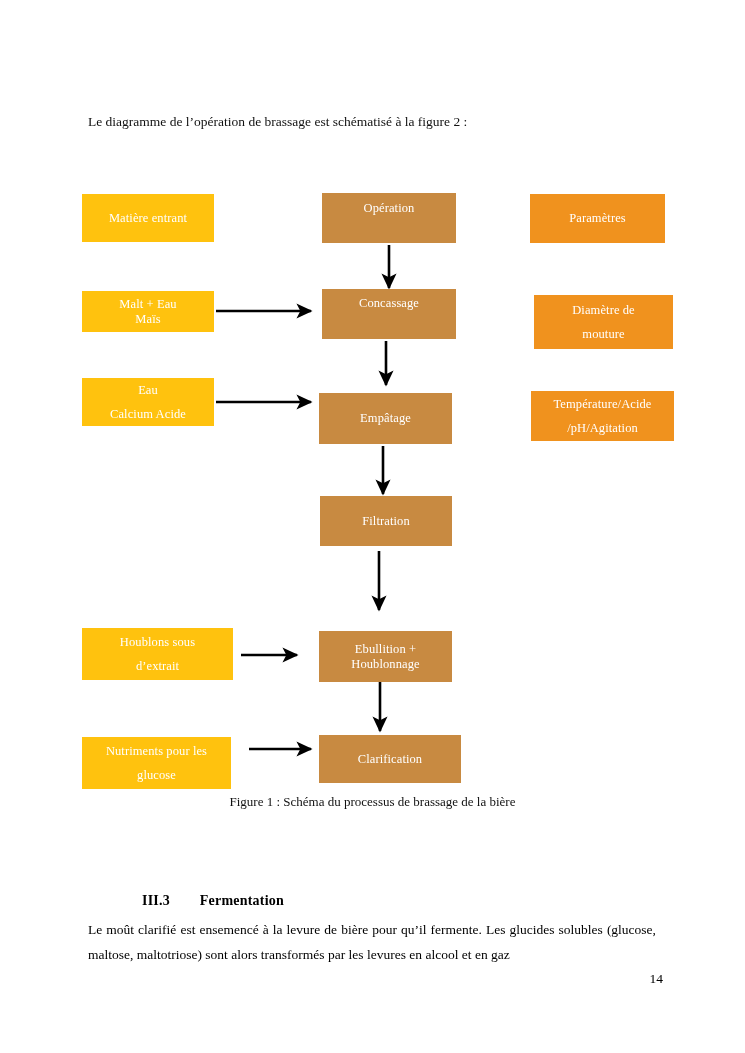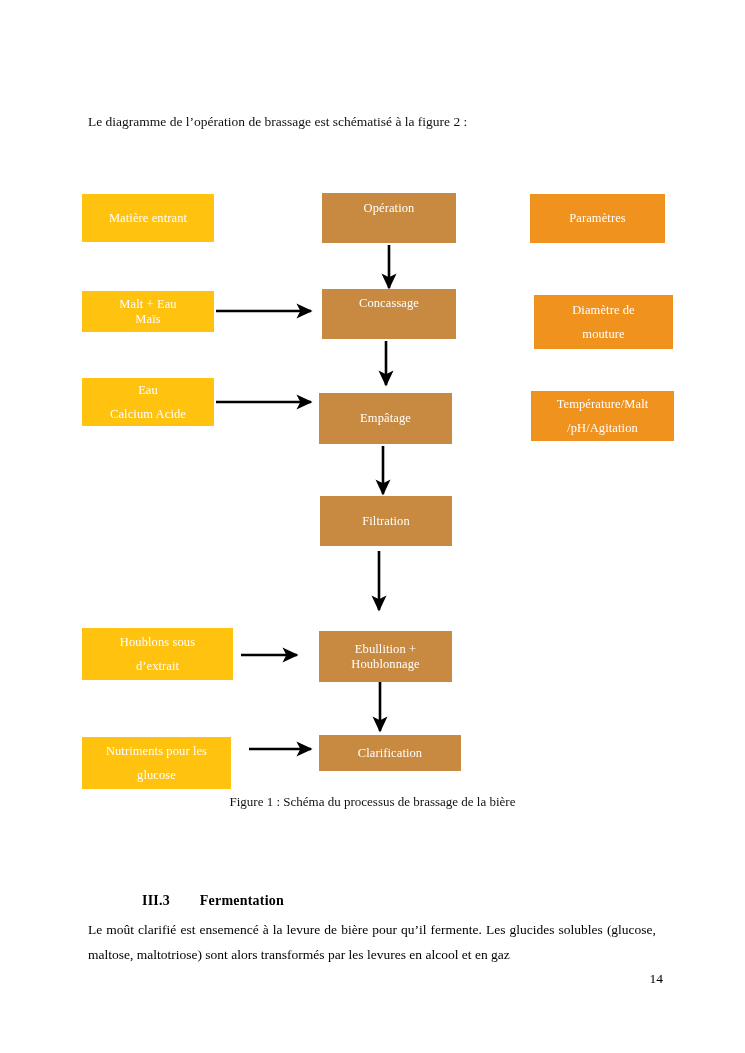--- a/index.html
+++ b/index.html
@@ -170,21 +170,21 @@
   <div class="node spaced" style="left:82px; top:378px; width:132px; height:48px; background:#FFC20E;">
     <span class="txt">Eau
 Calcium Acide</span>
   </div>
 
   <div class="node" style="left:319px; top:393px; width:133px; height:51px; background:#C88A41;">
     <span class="txt">Empâtage</span>
   </div>
 
   <div class="node spaced" style="left:531px; top:391px; width:143px; height:50px; background:#F0921E;">
-    <span class="txt">Température/Malt
+    <span class="txt">Température/Acide
 /pH/Agitation</span>
   </div>
 
   <div class="node" style="left:320px; top:496px; width:132px; height:50px; background:#C88A41;">
     <span class="txt">Filtration</span>
   </div>
 
   <div class="node spaced" style="left:82px; top:628px; width:151px; height:52px; background:#FFC20E;">
     <span class="txt">Houblons sous
 d’extrait</span>
@@ -193,21 +193,21 @@
   <div class="node" style="left:319px; top:631px; width:133px; height:51px; background:#C88A41;">
     <span class="txt">Ebullition +
 Houblonnage</span>
   </div>
 
   <div class="node spaced" style="left:82px; top:737px; width:149px; height:52px; background:#FFC20E;">
     <span class="txt">Nutriments pour les
 glucose</span>
   </div>
 
-  <div class="node" style="left:319px; top:735px; width:142px; height:36px; background:#C88A41;">
+  <div class="node" style="left:319px; top:735px; width:142px; height:48px; background:#C88A41;">
     <span class="txt">Clarification</span>
   </div>
 
 </div>
 
 <div class="caption">Figure 1 : Schéma du processus de brassage de la bière</div>
 
 <div class="sec-heading">
   <span class="num">III.3</span><span>Fermentation</span>
 </div>

